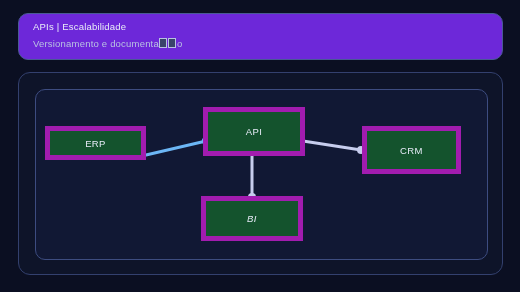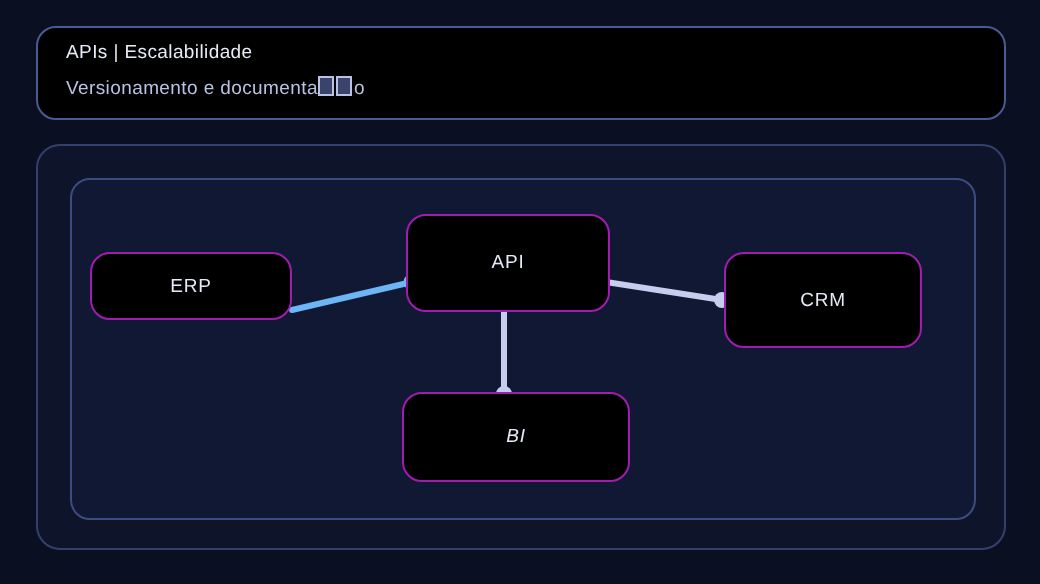--- a/index.html
+++ b/index.html
@@ -20,21 +20,21 @@
   
   #header-card {
     position: absolute;
     left: 18px;
     top: 13px;
     width: 485px;
     height: 47px;
     box-sizing: border-box;
     border: 1px solid #4a5a95;
     border-radius: 10px;
-    background: #000000;
+    background: #6d28d9;
   }
   #header-title {
     position: absolute;
     left: 14px;
     top: 7px;
     font-size: 9.5px;
     color: #e8ecf8;
     letter-spacing: 0.2px;
     white-space: nowrap;
   }
@@ -87,36 +87,36 @@
     position: absolute;
     left: 0;
     top: 0;
     width: 520px;
     height: 292px;
     pointer-events: none;
   }
   .node {
     position: absolute;
     box-sizing: border-box;
-    border: 1px solid #a21caf;
-    border-radius: 10px;
-    background: #000000;
+    border: 5px solid #a21caf;
+    border-radius: 0;
+    background: #14532d;
     display: flex;
     align-items: center;
     justify-content: center;
   }
   .node-label {
     font-size: 9.5px;
     color: #e6eaf7;
     letter-spacing: 0.4px;
   }
   #node-erp  { left: 45px;  top: 126px; width: 101px; height: 34px; }
   #node-api  { left: 203px; top: 107px; width: 102px; height: 49px; }
   #node-crm  { left: 362px; top: 126px; width: 99px; height: 48px; }
-  #node-bi   { left: 201px; top: 196px; width: 114px; height: 45px; font-style: italic; }
+  #node-bi   { left: 201px; top: 196px; width: 102px; height: 45px; font-style: italic; }
 </style>
 </head>
 <body>
 
 <div id="canvas">
 
   <div id="header-card">
     <div id="header-title">APIs | Escalabilidade</div>
     <div id="header-subtitle"><span>Versionamento e documenta</span><span class="tofu"></span><span class="tofu"></span><span>o</span></div>
   </div>

